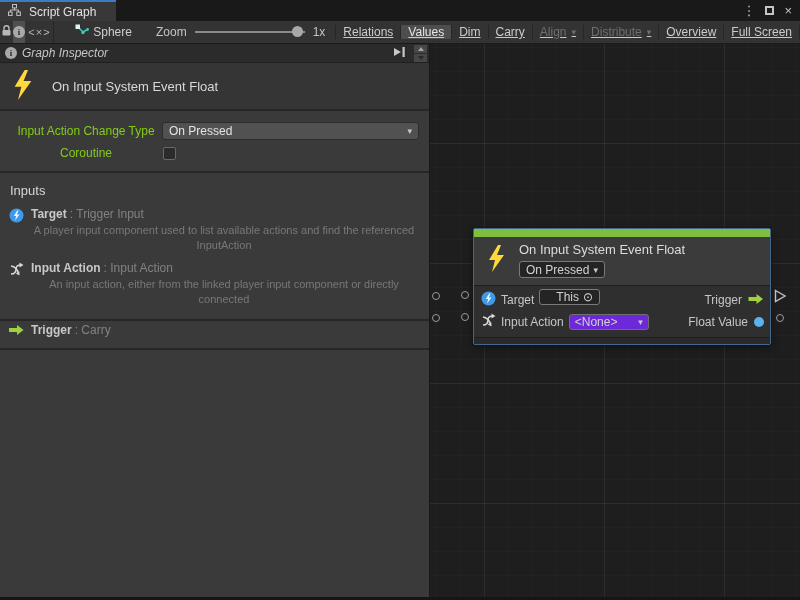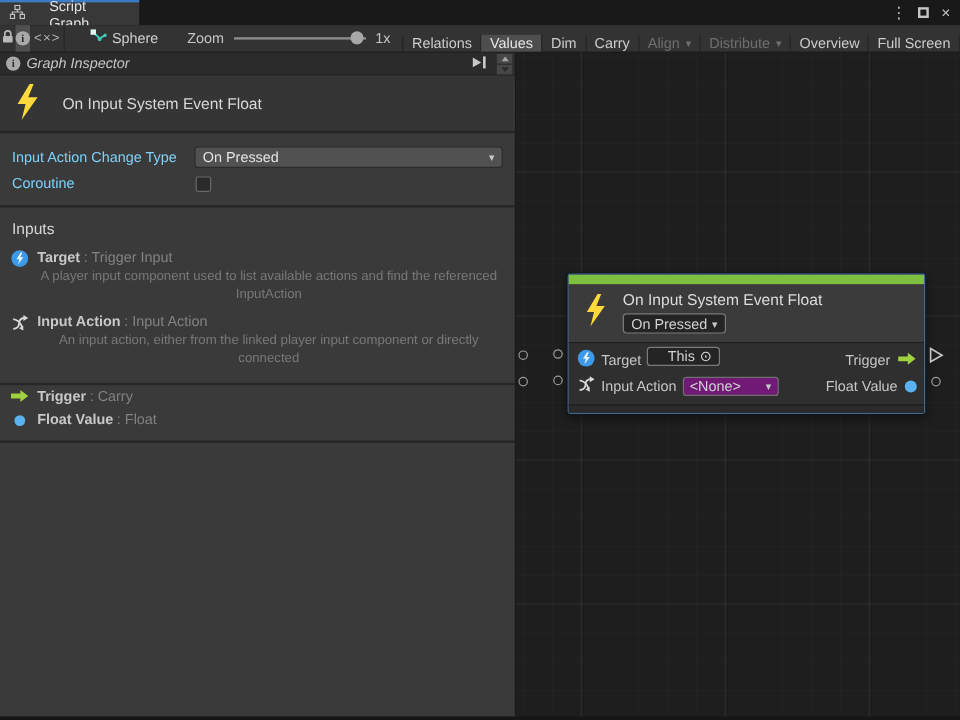--- a/index.html
+++ b/index.html
@@ -10,38 +10,38 @@
     background: #191919;
     color: #c8c8c8;
     -webkit-font-smoothing: antialiased;
   }
   .window { width:800px; height:600px; display:flex; flex-direction:column; background:#191919; }
 
   
   .tabbar { height:21px; display:flex; align-items:stretch; background:#191919; flex:0 0 21px; }
   .tab {
     width:116px; background:#383838; border-top:2px solid #3c7cc4;
-    display:flex; align-items:center; gap:20px; padding:0 8px; color:#e2e2e2;
+    display:flex; align-items:center; gap:8px; padding:0 8px; color:#e2e2e2;
   }
   .win-controls { margin-left:auto; display:flex; align-items:center; gap:10px; padding-right:8px; color:#c5c5c5; }
   .win-controls .glyph { font-size:13px; line-height:1; cursor:default; }
   .maxbox { width:9px; height:9px; border:2px solid #c5c5c5; display:inline-block; }
 
   
   .toolbar { height:23px; flex:0 0 23px; background:#333333; border-bottom:1px solid #1a1a1a; display:flex; align-items:stretch; }
   .tool-icon-btn { width:24px; display:flex; align-items:center; justify-content:center; color:#bdbdbd; }
   .tool-icon-btn.active { background:#505050; }
   .code-glyph { font-size:11px; letter-spacing:1px; color:#b5b5b5; }
   .tb-sep { width:1px; background:#262626; margin:0; }
   .graph-context { display:flex; align-items:center; gap:4px; padding:0 14px 0 22px; color:#cfcfcf; }
   .zoom-group { display:flex; align-items:center; gap:8px; padding:0 10px; color:#c4c4c4; }
   .slider { position:relative; width:110px; height:22px; }
   .slider .track { position:absolute; left:0; right:0; top:10px; height:2px; background:#8b8b8b; }
   .slider .handle { position:absolute; right:2px; top:5px; width:11px; height:11px; border-radius:50%; background:#a8a8a8; }
-  .tb-buttons { display:flex; align-items:flex-end; margin-left:0; flex:1; }
+  .tb-buttons { display:flex; align-items:center; margin-left:0; flex:1;text-decoration:underline; }
   .tbtn { display:flex; align-items:center; padding:0 7px; border-left:1px solid #262626; color:#cccccc; white-space:nowrap; }
   .tbtn:last-child { border-right:1px solid #262626; }
   .tbtn.active { background:#4e4e4e; color:#e6e6e6; }
   .tbtn.disabled { color:#6f6f6f; }
   .tbtn .caret { margin-left:5px; font-size:9px; }
 
   
   .main { flex:1; display:flex; border-bottom:3px solid #161616; }
 
   
@@ -52,21 +52,21 @@
   .spinner { display:flex; flex-direction:column; gap:1px; margin-left:3px; }
   .spin-box { width:13px; height:8px; background:#474747; display:flex; align-items:center; justify-content:center; }
   .tri-up { width:0; height:0; border-left:3px solid transparent; border-right:3px solid transparent; border-bottom:4px solid #a5a5a5; }
   .tri-down { width:0; height:0; border-left:3px solid transparent; border-right:3px solid transparent; border-top:4px solid #2a2a2a; }
 
   .title-sec { height:48px; background:#353535; border-bottom:2px solid #262626; display:flex; align-items:center; gap:18px; padding:0 12px; }
   .title-sec .node-name { font-size:13px; color:#d8d8d8; }
 
   .fields-sec { padding:9px 10px 7px 10px; border-bottom:2px solid #262626; }
   .field-row { display:flex; align-items:center; height:22px; }
-  .field-label { width:152px; color:#7dd3fc; }
+  .field-label { width:152px; color:#84cc16;text-align:center; }
   .select { flex:1; height:18px; background:#515151; border:1px solid #2c2c2c; border-radius:3px; display:flex; align-items:center; padding:0 6px; color:#e4e4e4; }
   .select .caret { margin-left:auto; font-size:9px; color:#c9c9c9; }
   .checkbox { width:13px; height:13px; background:#2b2b2b; border:1px solid #686868; border-radius:2px; margin-left:1px; }
 
   .io-sec { border-bottom:2px solid #262626; padding-bottom:8px; }
   .sec-heading { padding:10px 10px 6px 10px; font-size:13px; color:#d6d6d6; }
   .io-item { display:flex; gap:7px; padding:3px 10px 5px 8px; align-items:flex-start; }
   .io-item .io-icon { flex:0 0 16px; display:flex; justify-content:center; margin-top:1px; }
   .io-name { font-weight:bold; color:#c8c8c8; }
   .io-type { color:#828282; margin-left:3px; }
@@ -100,21 +100,21 @@
     margin-top:4px; align-self:flex-start; height:17px; background:#242424;
     border:1px solid #7a7a7a; border-radius:3px; display:flex; align-items:center;
     gap:4px; padding:0 6px; color:#d2d2d2;
   }
   .chip .caret { font-size:9px; color:#c9c9c9; }
   .node-body { padding:3px 6px 4px 4px; background:#2f2f2f; }
   .port-row { display:flex; align-items:center; height:22px; gap:5px; padding-left:3px; }
   .port-label { color:#c6c6c6; }
   .row-right { margin-left:auto; display:flex; align-items:center; gap:6px; }
   .this-chip { height:16px; margin-top:0;padding-left:16px; }
-  .mini-select { width:80px; height:16px; background:#701a75; border:1px solid #6f6f6f; border-radius:3px; display:flex; align-items:center; padding:0 5px; color:#d2d2d2; }
+  .mini-select { width:80px; height:16px; background:#6d28d9; border:1px solid #6f6f6f; border-radius:3px; display:flex; align-items:center; padding:0 5px; color:#d2d2d2; }
   .mini-select .caret { margin-left:auto; font-size:9px; color:#c9c9c9; }
   .target-glyph { font-size:12px; line-height:1; color:#d8d8d8; }
   .float-dot-port { width:10px; height:10px; border-radius:50%; background:#5bb2f0; }
   .node-footer { height:7px; background:#2a2a2a; border-top:1px solid #1d1d1d; }
 
   .ext-circle { position:absolute; width:8px; height:8px; border-radius:50%; border:1px solid #9b9b9b; background:#1e1e1e; }
   .node .p-l1 { left:-13px; top:62px; }
   .node .p-l2 { left:-13px; top:84px; }
   .node .p-r2 { right:-14px; top:85px; }
   .node .p-tri { position:absolute; right:-17px; top:60px; }
@@ -289,26 +289,20 @@
 
       <div class="io-sec">
         <div class="io-item out-item">
           <span class="io-icon">
             <svg width="15" height="12" viewBox="0 0 15 12">
               <path d="M0 4 H8 V1 L14.5 6 L8 11 V8 H0 Z" fill="#9fd23e"></path>
             </svg>
           </span>
           <div><span class="io-name">Trigger</span><span class="io-type">: Carry</span></div>
         </div>
-        <div class="io-item out-item">
-          <span class="io-icon">
-              <span class="flow-dot"></span>
-            </span>
-          <div><span class="io-name">Float Value</span><span class="io-type">: Float</span></div>
-        </div>
       </div>
 
       <div class="insp-empty"></div>
     </div>
 
     <div class="canvas">
 
       <span class="ext-circle stray-1"></span>
       <span class="ext-circle stray-2"></span>
 

